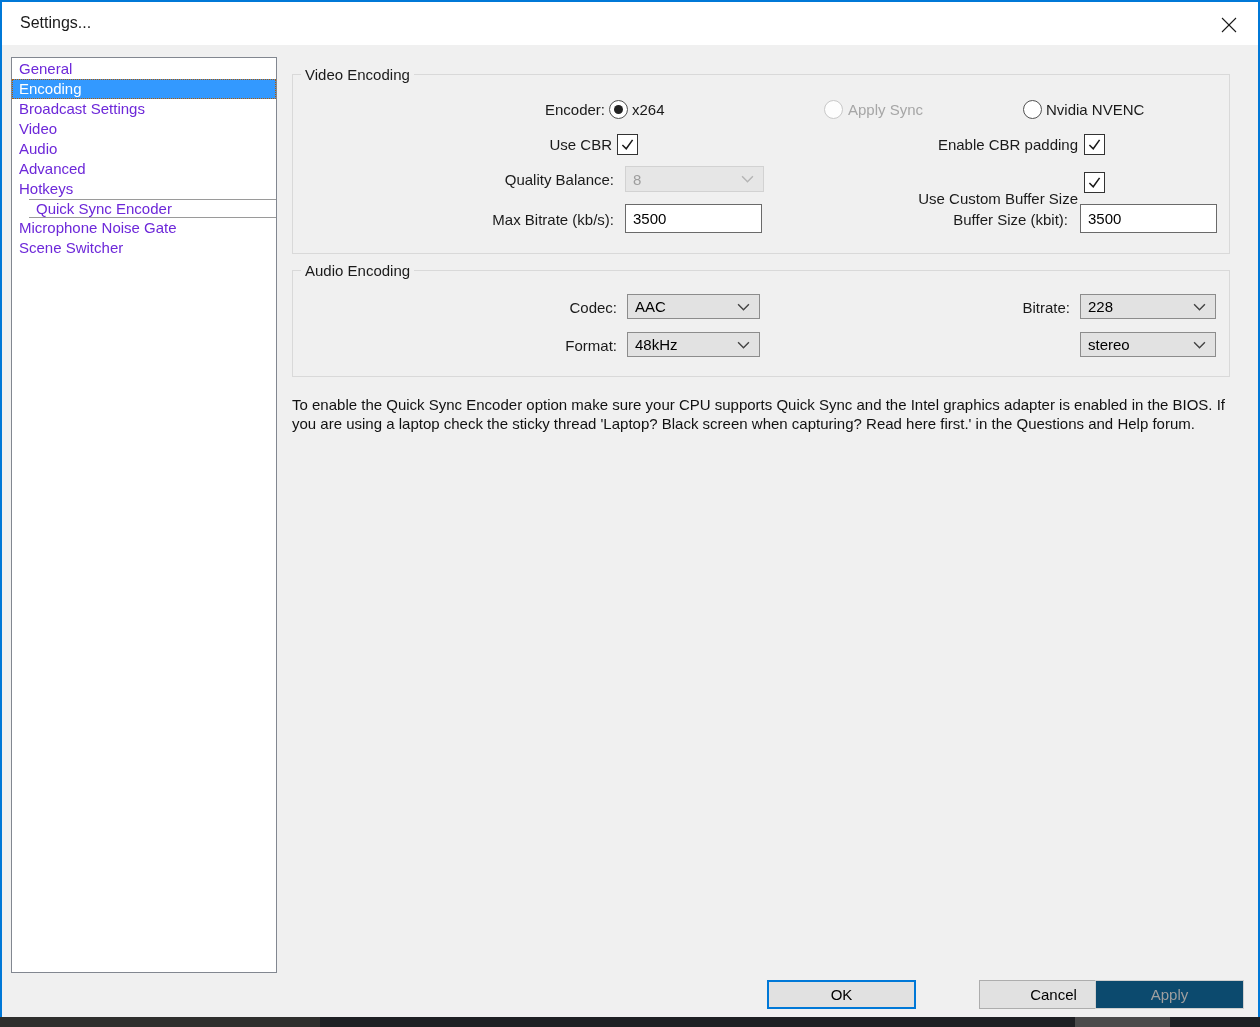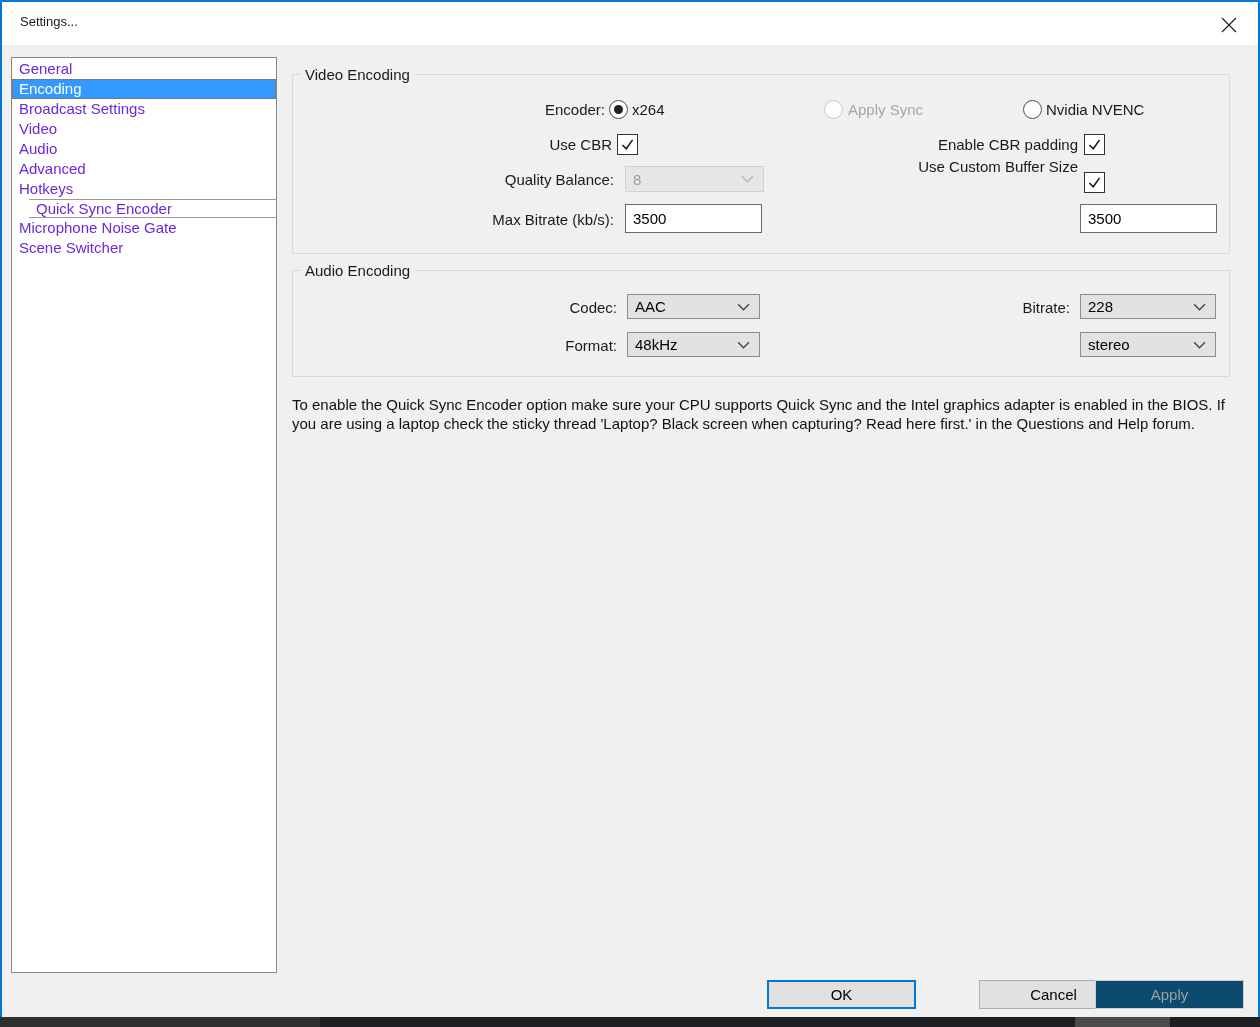--- a/index.html
+++ b/index.html
@@ -18,21 +18,21 @@
     background:#f0f0f0;
     border-left:2px solid #0078d7;
     border-top:2px solid #0078d7;
     border-right:2px solid #0078d7;
   }
   .titlebar {
     position:absolute; left:0; top:0; width:100%; height:43px;
     background:#ffffff;
   }
   .title {
-    position:absolute; left:18px; top:12px; font-size:13px; color:#1a1a1a;
+    position:absolute; left:18px; top:12px; font-size:16px; color:#1a1a1a;
   }
   .close-btn {
     position:absolute; right:12px; top:9px; width:34px; height:28px;
     display:flex; align-items:center; justify-content:center; cursor:pointer;
   }
 
   
   .listbox {
     position:absolute; left:9px; top:55px; width:266px; height:916px;
     background:#ffffff; border:1px solid #828790; padding-top:1px;
@@ -179,29 +179,30 @@
         </svg>
     </span>
 
     <span class="lbl" style="left:390px; top:169px; width:222px;">Quality Balance:</span>
     <div class="combo disabled" style="left:623px; top:164px; width:139px; height:26px;">
       <span>8</span>
       <svg class="chev" width="13" height="9" viewBox="0 0 12 8">
           <polyline points="1,1.5 6,6.5 11,1.5" fill="none" stroke="#444" stroke-width="1.3"></polyline>
         </svg>
     </div>
-    <span class="lbl" style="left:760px; top:156px; width:316px;">Use Custom Buffer Size</span>
+    <span class="lbl" style="left:760px; top:188px; width:316px;">Use Custom Buffer Size</span>
     <span class="checkbox" style="left:1082px; top:170px;">
       <svg width="17" height="17" viewBox="0 0 20 20">
           <polyline points="4,10.5 8.5,15 16,4.5" fill="none" stroke="#1a1a1a" stroke-width="1.8"></polyline>
         </svg>
     </span>
 
     <span class="lbl" style="left:390px; top:209px; width:222px;">Max Bitrate (kb/s):</span>
     <input class="textbox" style="left: 623px; top: 202px; width: 137px; height: 29px;" value="3500">
+    <span class="lbl" style="left:750px; top:209px; width:316px;">Buffer Size (kbit):</span>
     <input class="textbox" style="left: 1078px; top: 202px; width: 137px; height: 29px;" value="3500">
 
     <div class="groupbox" id="audio-group">
       <span class="group-label">Audio Encoding</span>
     </div>
 
     <span class="lbl" style="left:390px; top:297px; width:225px;">Codec:</span>
     <div class="combo" style="left:625px; top:292px; width:133px; height:25px;">
       <span>AAC</span>
       <svg class="chev" width="13" height="9" viewBox="0 0 12 8">

